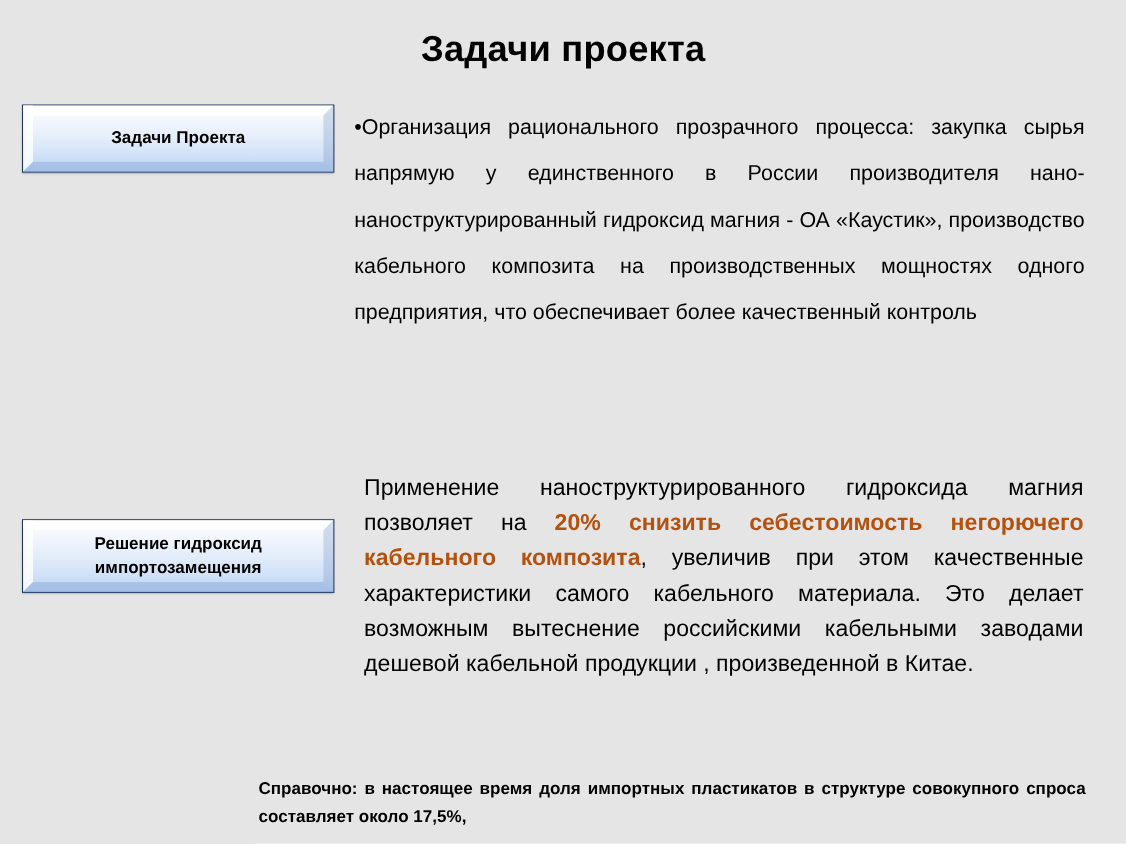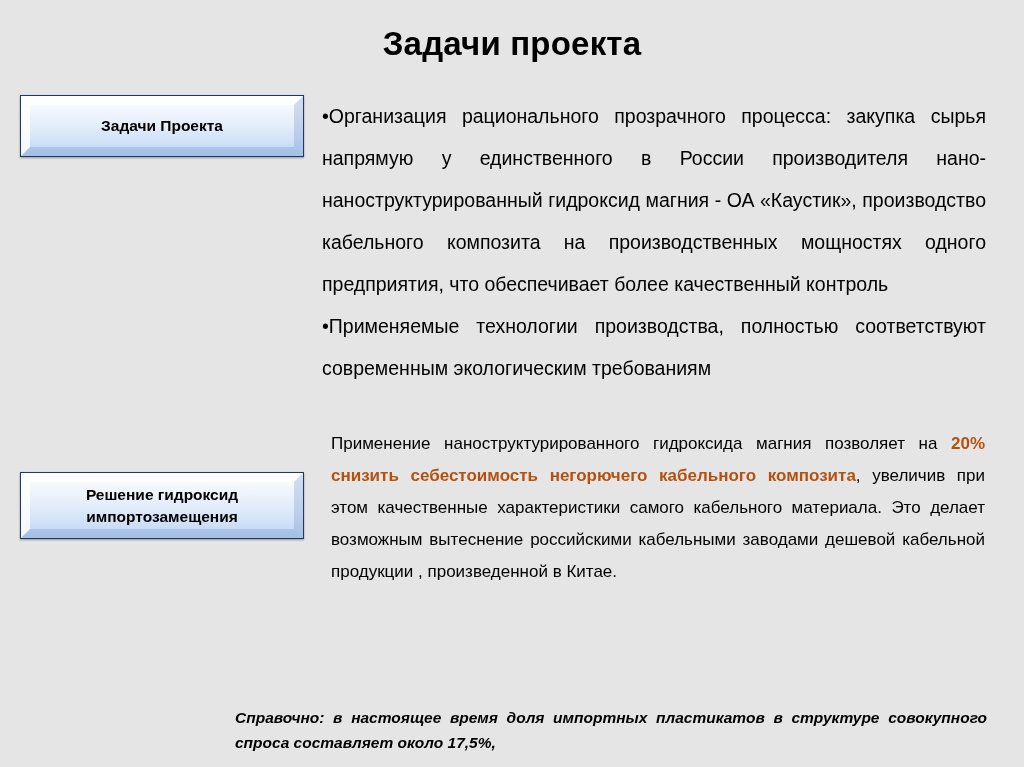--- a/index.html
+++ b/index.html
@@ -113,40 +113,39 @@
     text-align-last: left;
   }
   #bullets p .bullet-dot {
     font-size: 19.5px;
   }
 
   #para-import {
     left: 331px;
     top: 428px;
     width: 654px;
-    font-size: 17px;
+    font-size: 21px;
     line-height: 32px;
   }
   #para-import p {
     margin: 0;
     text-align: justify;
     text-align-last: left;
   }
   .hl {
     color: #b5510e;
     font-weight: bold;
   }
 
   #footnote {
     left: 235px;
     top: 705px;
     width: 752px;
     font-size: 15.5px;
     line-height: 25px;
-    font-style: italic;
     font-weight: bold;
   }
   #footnote p {
     margin: 0;
     text-align: justify;
     text-align-last: left;
   }
 </style>
 </head>
 <body>
@@ -161,21 +160,20 @@
   </div>
 
   <div class="badge" id="badge-import">
     <span class="bevel"></span>
     <span class="badge-label">Решение гидроксид
 импортозамещения</span>
   </div>
 
   <div class="body-block" id="bullets">
     <p><span class="bullet-dot">•</span><span>Организация рационального прозрачного процесса: закупка сырья напрямую у единственного в России производителя нано- наноструктурированный гидроксид магния - ОА «Каустик», производство кабельного композита на производственных мощностях одного предприятия, что обеспечивает более качественный контроль</span></p>
-    <p><span class="bullet-dot">•</span><span>Применяемые технологии производства, полностью соответствуют современным экологическим требованиям</span></p>
   </div>
 
   <div class="body-block" id="para-import">
     <p>
       <span>Применение наноструктурированного гидроксида магния позволяет на </span><span class="hl">20% снизить себестоимость негорючего кабельного композита</span><span>, увеличив при этом качественные характеристики самого кабельного материала.  Это делает возможным вытеснение российскими кабельными заводами дешевой кабельной продукции , произведенной в Китае.</span>
     </p>
   </div>
 
   <div class="body-block" id="footnote">
     <p>Справочно: в настоящее время доля импортных пластикатов в структуре совокупного спроса составляет около 17,5%,</p>

